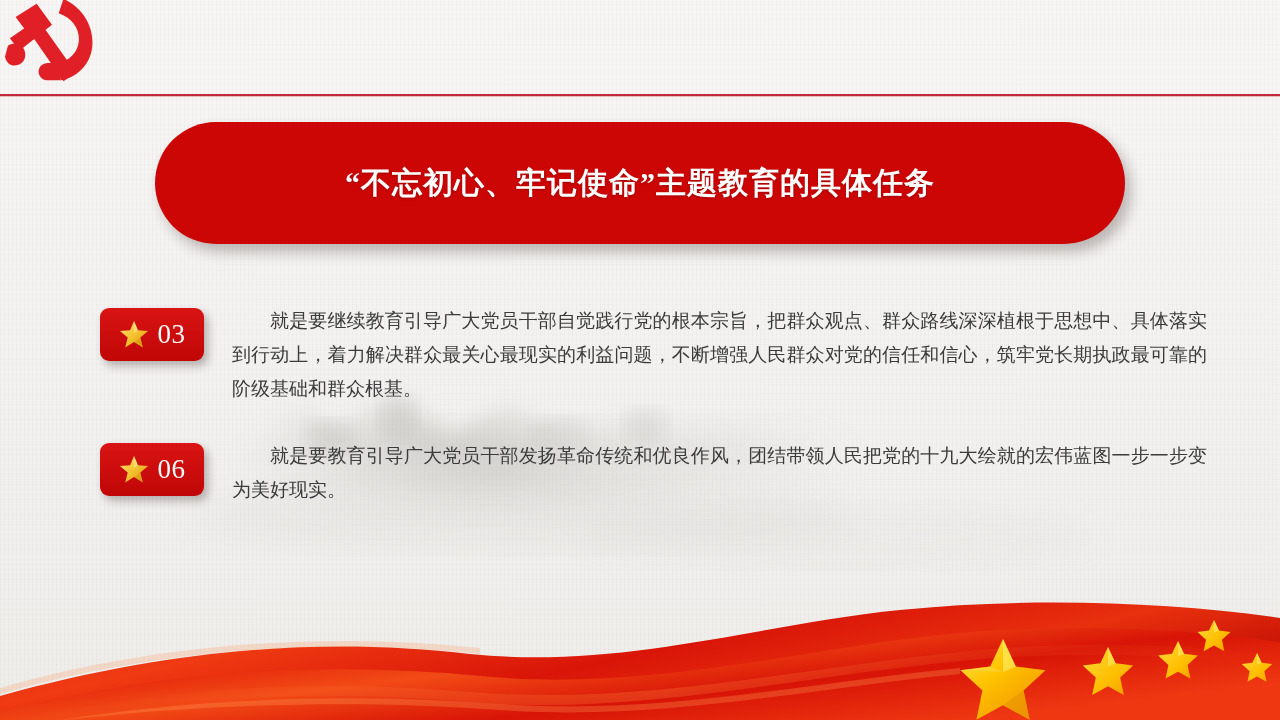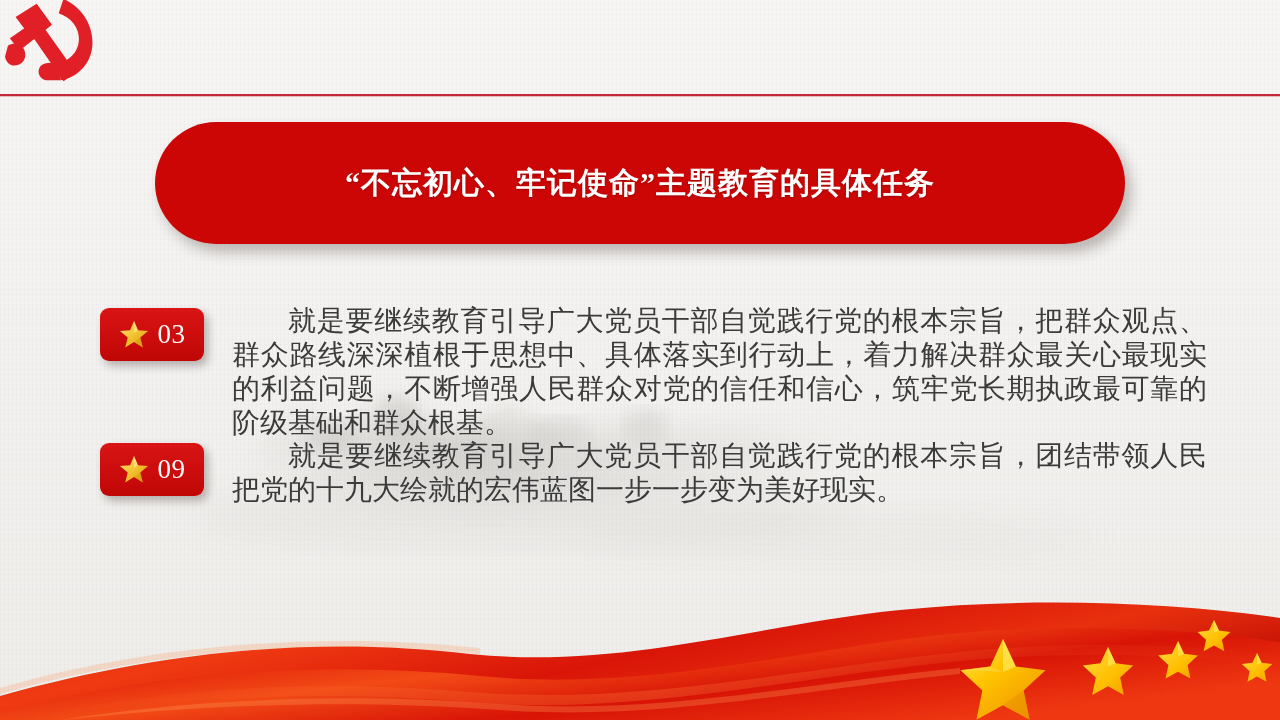--- a/index.html
+++ b/index.html
@@ -86,21 +86,21 @@
     color:#fdfdfd;
     font-family:"Liberation Serif", serif;
     font-size:27px; line-height:1;
     letter-spacing:.5px;
   }
 
   .para {
     position:absolute; left:232px; top:-4px;
     width:975px;
     font-family:"Liberation Serif", serif;
-    font-size:28px;
+    font-size:19px;
     line-height:34px;
     color:#3b3b3b;
     text-align:justify;
     text-indent:2em;
     text-justify:inter-ideograph;
   }
 
   
   .flag-art { position:absolute; left:0; bottom:0; width:1280px; height:140px; }
 </style>
@@ -192,23 +192,23 @@
     <p class="para">就是要继续教育引导广大党员干部自觉践行党的根本宗旨，把群众观点、群众路线深深植根于思想中、具体落实到行动上，着力解决群众最关心最现实的利益问题，不断增强人民群众对党的信任和信心，筑牢党长期执政最可靠的阶级基础和群众根基。</p>
   </div>
 
   <div class="block block-04">
     <div class="badge">
       <svg class="badge-star" viewBox="0 0 32 32">
         <polygon points="16,2 20.2,12.1 31,12.8 22.7,19.8 25.4,30.4 16,24.5 6.6,30.4 9.3,19.8 1,12.8 11.8,12.1" fill="url(#gs1)"></polygon>
         <polygon points="16,2 20.2,12.1 16,15" fill="#fff0ab" opacity=".55"></polygon>
         <polygon points="16,24.5 25.4,30.4 22.7,19.8" fill="#c98e06" opacity=".35"></polygon>
       </svg>
-      <span class="badge-num">09</span>
+      <span class="badge-num">06</span>
     </div>
-    <p class="para">就是要继续教育引导广大党员干部自觉践行党的根本宗旨，团结带领人民把党的十九大绘就的宏伟蓝图一步一步变为美好现实。</p>
+    <p class="para">就是要教育引导广大党员干部发扬革命传统和优良作风，团结带领人民把党的十九大绘就的宏伟蓝图一步一步变为美好现实。</p>
   </div>
 
   <svg class="flag-art" viewBox="0 0 1280 140" preserveAspectRatio="none">
     <defs>
       <linearGradient id="flagBack" x1="0" y1="0" x2="1" y2="0.4">
         <stop offset="0%" stop-color="#e2240f"></stop>
         <stop offset="30%" stop-color="#ef3a12"></stop>
         <stop offset="58%" stop-color="#d91508"></stop>
         <stop offset="80%" stop-color="#e8300e"></stop>
         <stop offset="100%" stop-color="#c71206"></stop>

